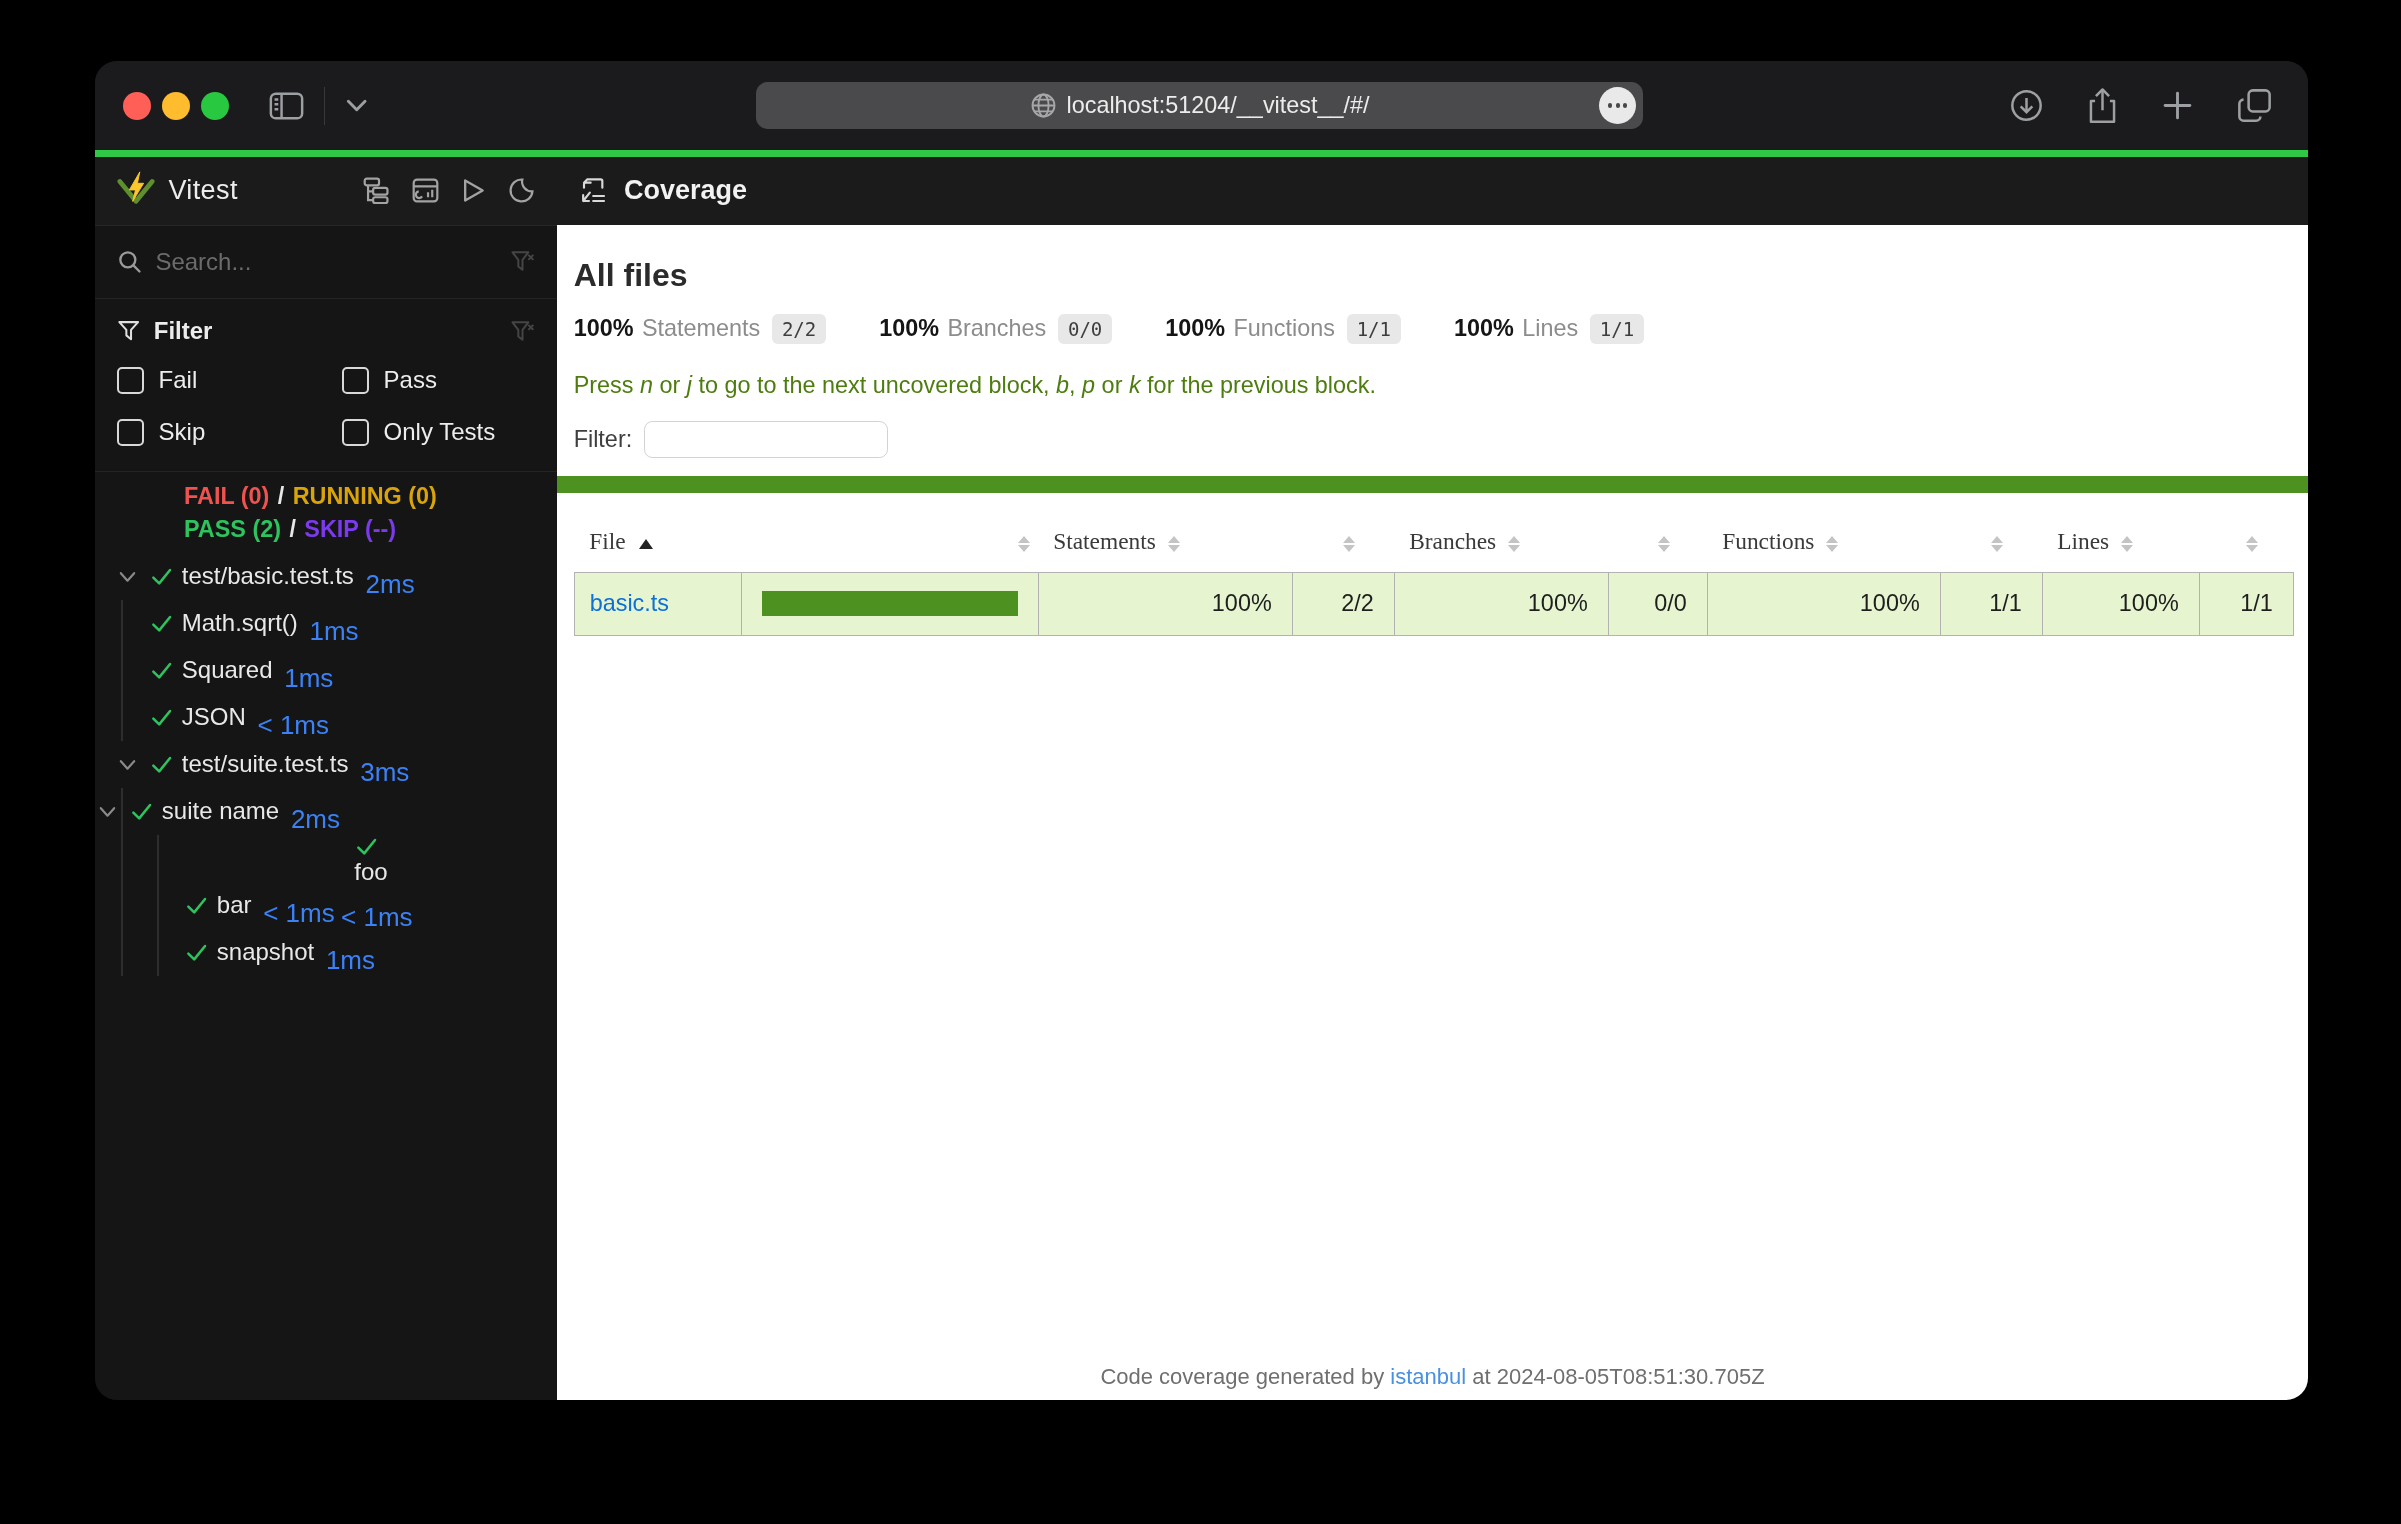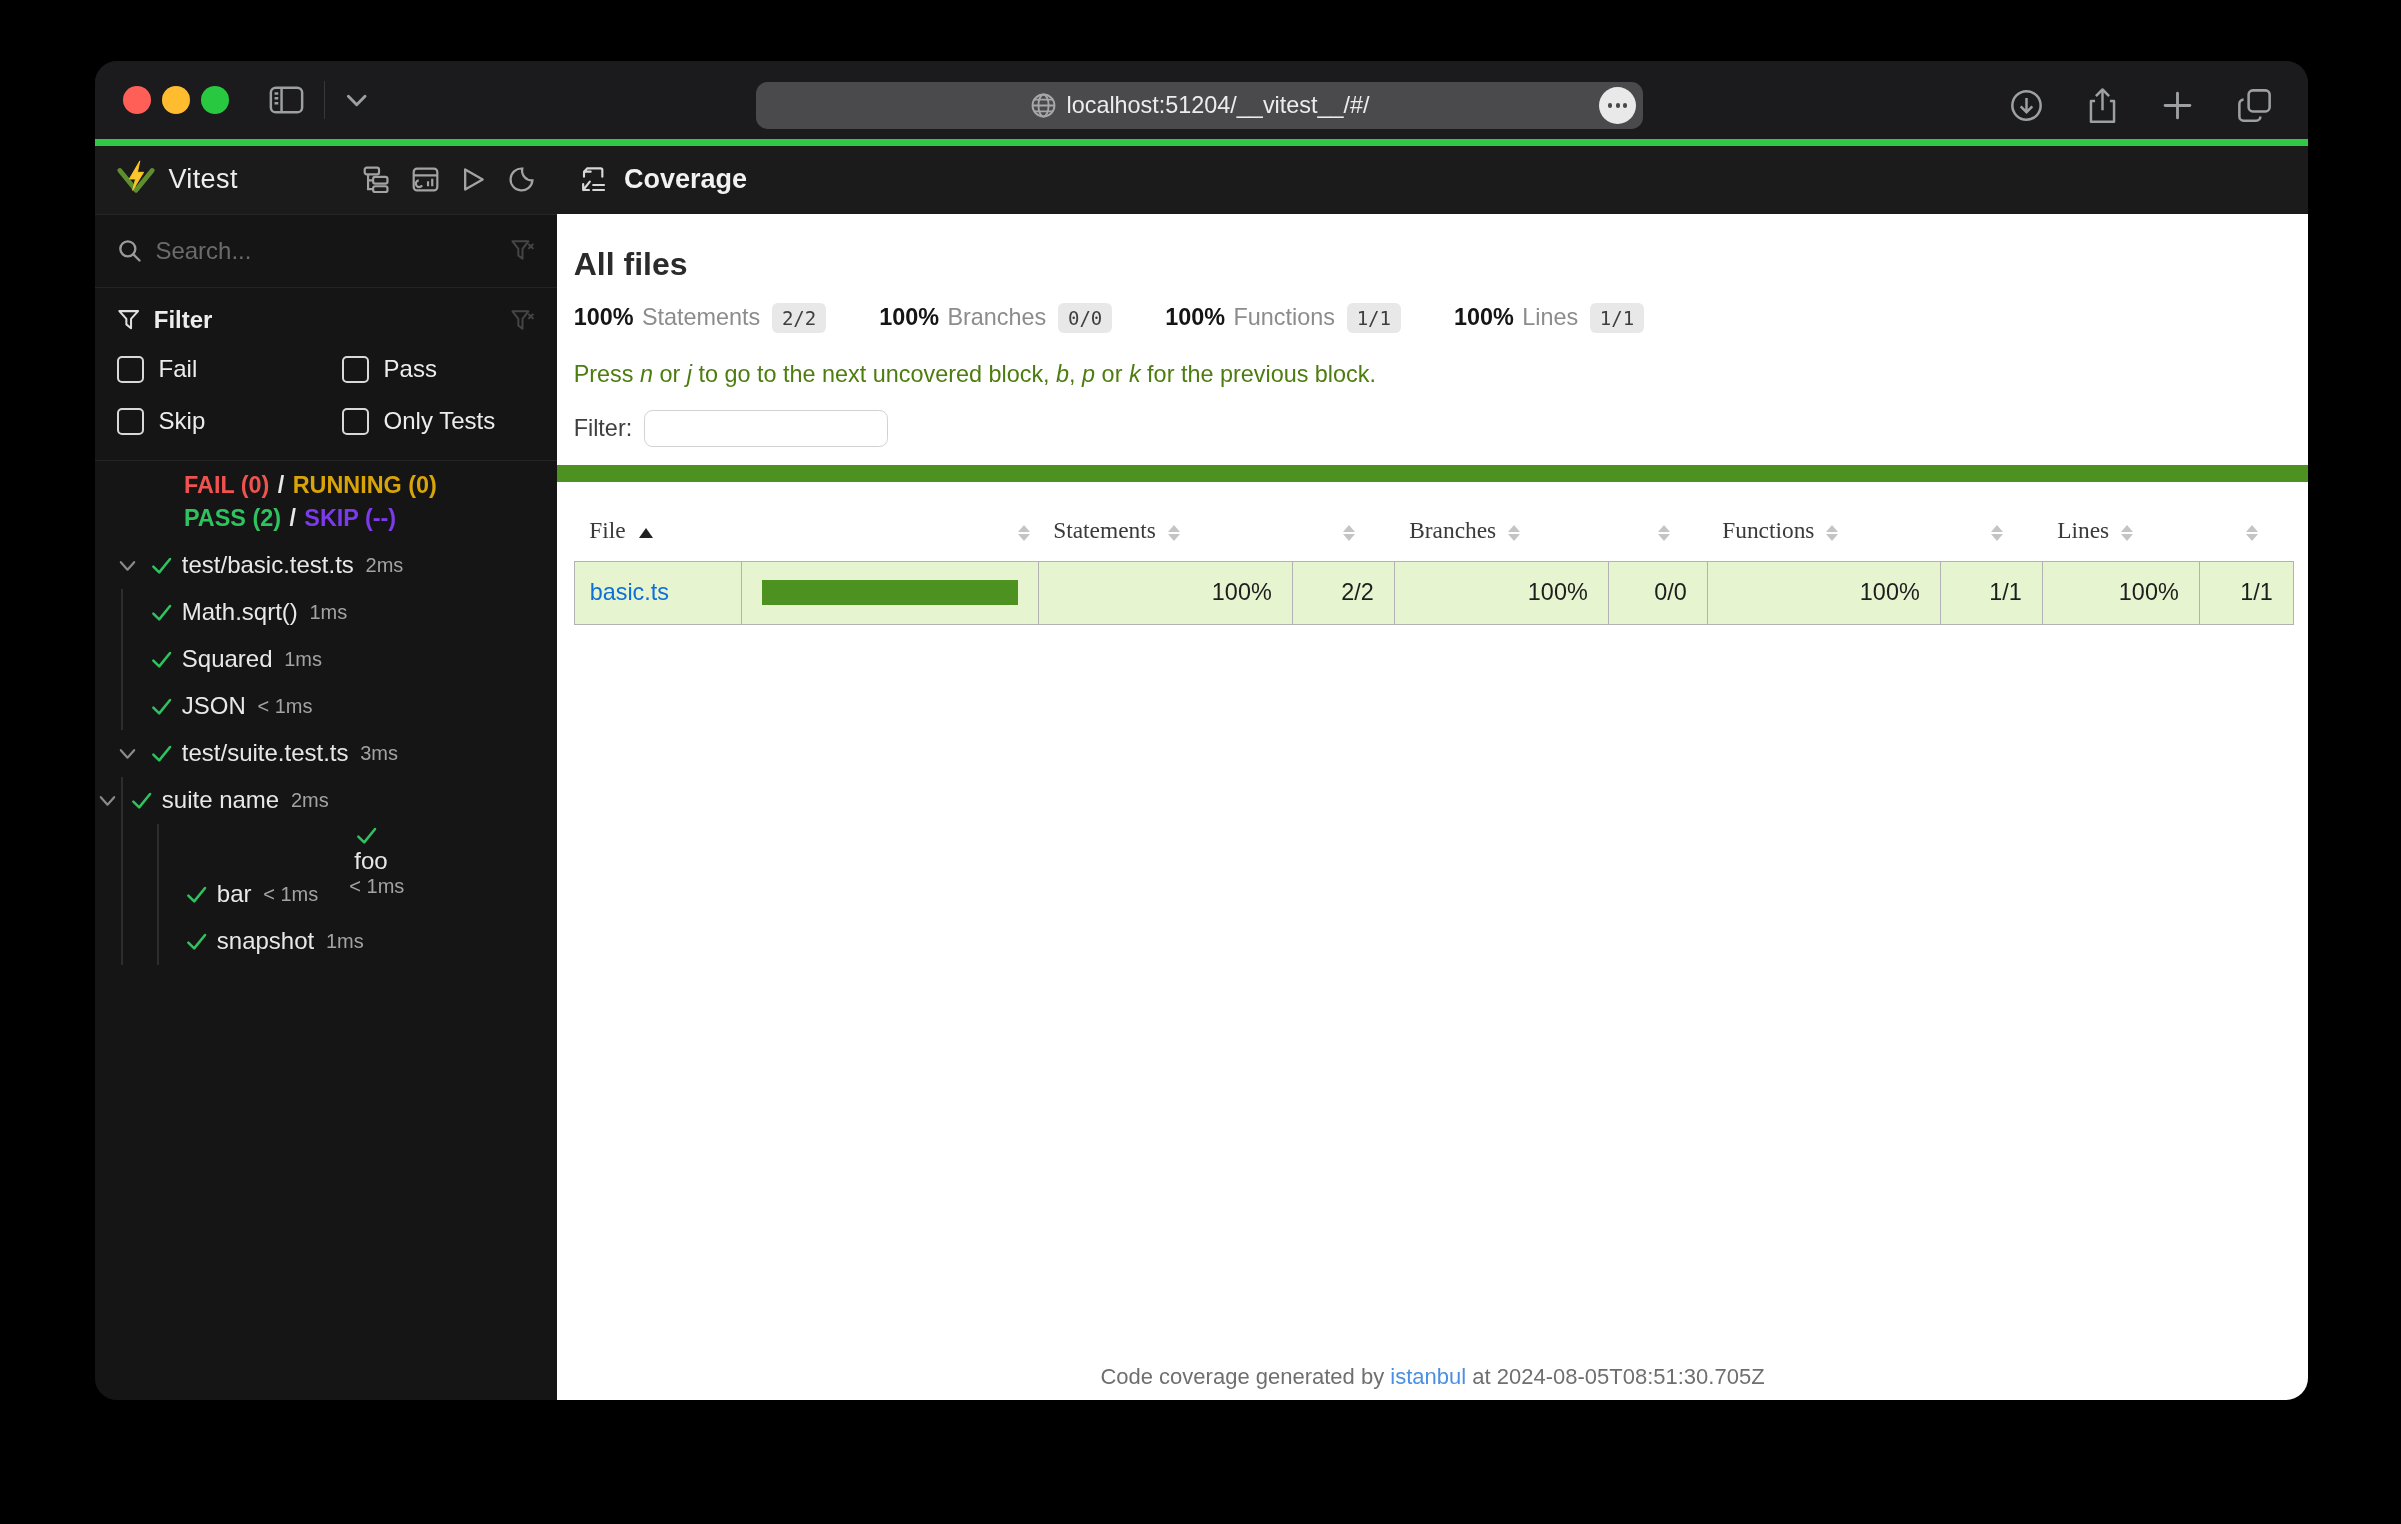--- a/index.html
+++ b/index.html
@@ -6,21 +6,21 @@
   body{
     width:2401px;height:1524px;background:#000;position:relative;overflow:hidden;
     font-family:"Liberation Sans",sans-serif;
   }
   .window{
     position:absolute;left:95px;top:61px;width:2213px;height:1339px;
     border-radius:22px;overflow:hidden;background:#151515;
     display:flex;flex-direction:column;
   }
   
-  .chrome{height:78px;flex:0 0 auto;background:#1b1b1d;position:relative;display:flex;align-items:center;}
+  .chrome{height:89px;flex:0 0 auto;background:#1b1b1d;position:relative;display:flex;align-items:center;}
   .traffic{display:flex;gap:11px;margin-left:27.6px;}
   .light{width:28px;height:28px;border-radius:50%;}
   .light.red{background:#ff5f57}.light.yellow{background:#febc2e}.light.green{background:#28c840}
   .chrome-left{display:flex;align-items:center;margin-left:40px;color:#9da0a3;}
   .chrome-sep{width:1.7px;height:38px;background:#38383a;margin:0 20px;}
   .address-bar{
     position:absolute;left:661px;top:21px;width:887px;height:47px;background:#4a4a4c;
     border-radius:11.7px;display:flex;align-items:center;justify-content:center;color:#ececec;font-size:23.4px;
   }
   .address-bar .globe{color:#a7a7ab;margin-right:10px;display:flex;}
@@ -53,21 +53,21 @@
   .status-row{height:33px;display:flex;align-items:center;}
   .status-sep{color:#e8e8e8;margin:0 8.4px;}
   .st-fail{color:var(--fail);} .st-running{color:var(--running);}
   .st-pass{color:var(--pass);} .st-skip{color:var(--skip);}
   .tree{margin-top:6.7px;flex:1;overflow:hidden;}
   .tree-row{height:47px;display:flex;align-items:center;position:relative;}
   .guide{position:absolute;top:0;bottom:0;width:1.7px;background:#2d2d2d;}
   .tree-chevron{width:25px;height:25px;margin-right:10px;color:#8a8a8a;flex:0 0 auto;}
   .tree-check{width:23.4px;height:23.4px;margin-right:8.4px;flex:0 0 auto;color:var(--pass);}
   .tree-label{font-size:24px;color:#e8e8e8;white-space:nowrap;}
-  .tree-time{margin-left:11.7px;font-size:20px;color:#a3a3a3;white-space:nowrap;}
+  .tree-time{margin-left:11.7px;font-size:26px;color:#3b82f6;white-space:nowrap;margin-top:16px;}
   
   .main{flex:1;display:flex;flex-direction:column;background:#fff;min-width:0;position:relative;}
   .main-header{height:68px;flex:0 0 auto;background:#1b1b1b;display:flex;align-items:center;padding:0 22px;color:#f2f2f2;}
   .main-title{font-size:27px;font-weight:700;margin-left:15px;}
   .content{flex:1;position:relative;min-height:0;}
   .page-title{margin:32px 0 0 16.7px;font-size:32px;font-weight:700;color:#2b2b2b;}
   .stats-row{display:flex;margin:20px 0 0 16.7px;align-items:center;gap:53px;}
   .stat{display:flex;align-items:center;}
   .stat-pct{font-size:23.4px;font-weight:700;color:#151515;}
   .stat-label{font-size:23.4px;color:#8c8c8c;margin-left:8.4px;}

